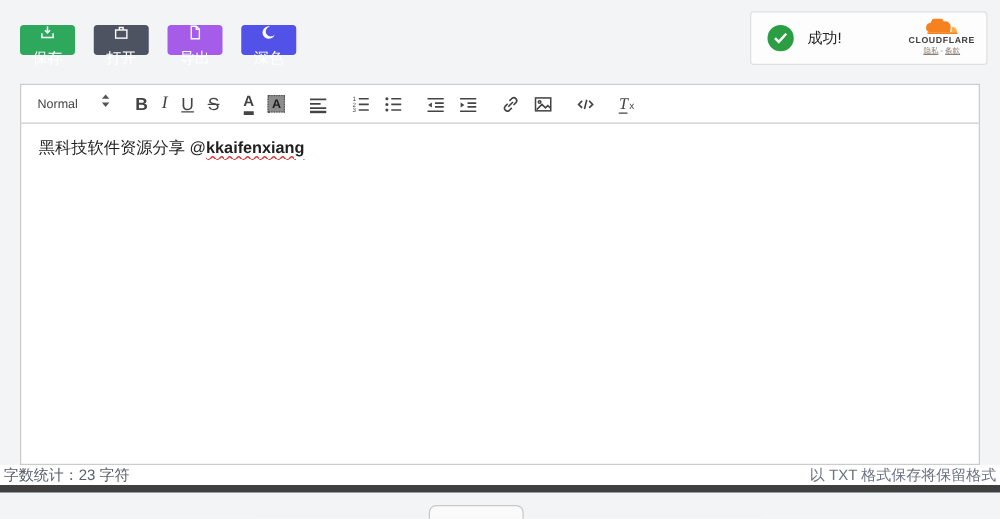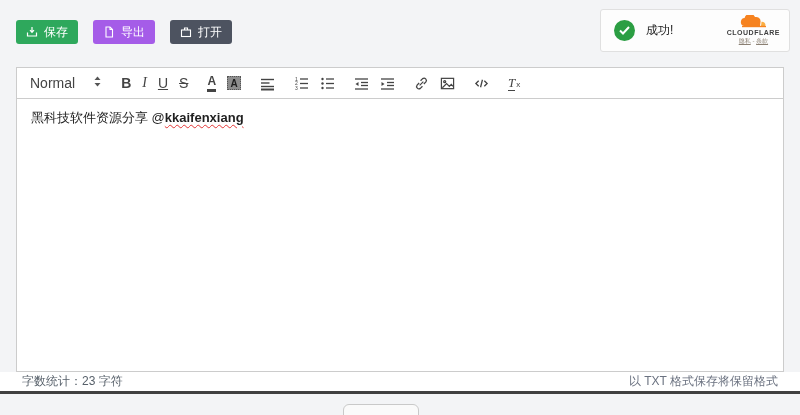--- a/index.html
+++ b/index.html
@@ -12,20 +12,21 @@
   }
 
   
   .topbar { position:absolute; left:16px; top:20px; display:flex; gap:15px; }
   .tbtn {
     height:24px; padding:0 10px;
     display:inline-flex; align-items:center; gap:6px;
     border:none; border-radius:3px;
     color:#fff; font-size:12px; cursor:pointer;
     font-family:"Liberation Sans", sans-serif;
+    flex-direction:column;
   }
   .tbtn svg { display:block; }
 
   
   .turnstile {
     position:absolute; left:600px; top:9px; width:190px; height:43px;
     background:#fdfdfd; border:1px solid #e0e0e0; border-radius:3px;
     display:flex; align-items:center;
   }
   .check-circle {
@@ -45,21 +46,21 @@
     position:absolute; left:16px; top:67px; width:768px; height:305px;
     background:#fff; border:1px solid #ccc;
   }
   .ql-toolbar {
     height:31px; border-bottom:1px solid #ccc;
     display:flex; align-items:center; padding:0 13px;
     color:#444;
   }
   .grp { display:flex; align-items:center; gap:11px; margin-right:19px; }
   .picker { display:flex; align-items:center; gap:18px; cursor:pointer; }
-  .picker-label { font-size:14px; color:#444;text-align:right; }
+  .picker-label { font-size:10px; color:#444;text-align:right; }
   .tool {
     background:none; border:none; padding:0; cursor:pointer;
     display:flex; align-items:flex-end; color:#444;
     font-family:"Liberation Sans", sans-serif;
   }
   .glyph { font-size:14px; line-height:14px; color:#444; }
   .g-bold { font-weight:bold; }
   .g-italic { font-style:italic; font-family:"Liberation Serif", serif; }
   .g-under { text-decoration:underline; }
   .g-strike { text-decoration:line-through; }
@@ -81,23 +82,23 @@
   .misspell {
     text-decoration:underline wavy #e33535;
     text-decoration-thickness:1px;
     text-underline-offset:2px;
     font-weight:bold;
   }
 
   
   .statusbar {
     position:absolute; left:0; top:372px; width:800px; height:22px;
-    background:#fff; border-bottom:3px solid #404040;
+    background:#fff; border-bottom:6px solid #404040;
     display:flex; align-items:center; justify-content:space-between;
-    padding:0 22px; font-size:12px; color:#57606a;
+    padding:0 3px; font-size:12px; color:#57606a;
   }
   .statusbar .note { color:#6b7280;margin-left:37px; }
 
   
   .bottom-peek {
     position:absolute; left:343px; top:404px; width:76px; height:16px;
     background:#fafafa; border:1px solid #c9c9c9;
     border-radius:6px 6px 0 0;
   }
 </style>
@@ -107,37 +108,45 @@
 <div class="topbar">
   <button class="tbtn" style="background: rgb(46, 168, 92);">
     <span>
       <svg width="12" height="12" viewBox="0 0 12 12">
           <path d="M6 1 v5 M4 4.2 6 6.4 8 4.2" stroke="#fff" stroke-width="1.2" fill="none"></path>
           <path d="M1.5 6.5 v3.5 h9 v-3.5" stroke="#fff" stroke-width="1.2" fill="none"></path>
         </svg>
     </span>
     <span>保存</span>
   </button>
+  <button class="tbtn" style="background: rgb(77, 83, 96);">
+    <span>
+      <svg width="12" height="12" viewBox="0 0 12 12">
+          <rect x="1.5" y="4" width="9" height="6.5" stroke="#fff" stroke-width="1.1" fill="none"></rect>
+          <path d="M4.5 4 V2 h3 v2" stroke="#fff" stroke-width="1.1" fill="none"></path>
+        </svg>
+    </span>
+    <span>打开</span>
+  </button>
   <button class="tbtn" style="background: rgb(165, 92, 232);">
     <span>
       <svg width="12" height="12" viewBox="0 0 12 12">
           <path d="M3 1 h4 l2.5 2.5 V11 H3 Z" stroke="#fff" stroke-width="1.1" fill="none"></path>
           <path d="M7 1 v2.5 h2.5" stroke="#fff" stroke-width="1.1" fill="none"></path>
         </svg>
     </span>
     <span>导出</span>
   </button>
-  <button class="tbtn" style="background: rgb(77, 83, 96);">
+  <button class="tbtn" style="background: rgb(83, 82, 232);">
     <span>
       <svg width="12" height="12" viewBox="0 0 12 12">
-          <rect x="1.5" y="4" width="9" height="6.5" stroke="#fff" stroke-width="1.1" fill="none"></rect>
-          <path d="M4.5 4 V2 h3 v2" stroke="#fff" stroke-width="1.1" fill="none"></path>
+          <path d="M7.2 1.2 A5 5 0 1 0 10.8 7.6 A4 4 0 1 1 7.2 1.2 Z" fill="#fff"></path>
         </svg>
     </span>
-    <span>打开</span>
+    <span>深色</span>
   </button>
 </div>
 
 <div class="turnstile">
   <div class="check-circle" style="background: rgb(43, 158, 67);">
     <svg width="11" height="9" viewBox="0 0 11 9">
         <path d="M1 4.5 L4 7.5 L10 1" stroke="#fff" stroke-width="2" fill="none"></path>
       </svg>
   </div>
   <span class="ts-status">成功!</span>

